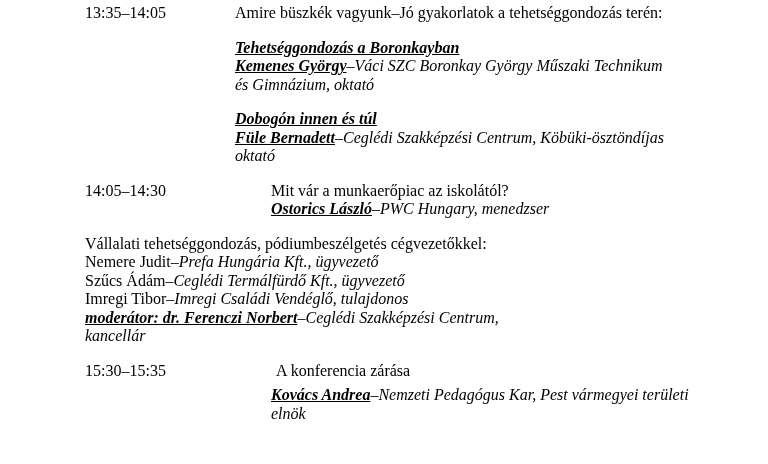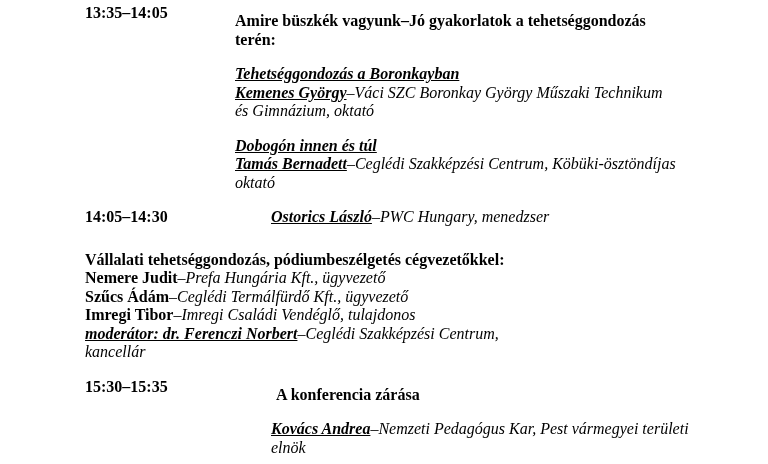--- a/index.html
+++ b/index.html
@@ -10,54 +10,55 @@
   body {
     font-family: "Liberation Serif", "DejaVu Serif", serif;
     font-size: 16px;
     line-height: 18.5px;
     color: #000000;
     overflow: hidden;
   }
   .page { width: 768px; height: 464px; padding: 4px 0 0 85px; }
   .row { display: flex; align-items: flex-start; }
   .row + .row { margin-top: 16px; gap: 36px; }
-  .time { flex: 0 0 150px; width: 150px; font-weight: bold; }
+  .time { flex: 0 0 150px; width: 150px; font-weight: normal; }
   .content { width: 443px; }
-  .b  { font-weight: bold; margin-top: 8px; }
+  .b  { font-weight: normal; }
   .i  { font-style: italic; }
   .bi { font-weight: bold; font-style: italic; text-decoration: underline; }
   .sub { margin-top: 16px; }
   .closing-title { padding-left: 5px; }
-  .closing-speaker { margin-top: 16px; }
+  .closing-speaker { margin-top: 6px; }
 </style>
 </head>
 <body>
 
 <div class="page">
 
   <section class="row">
     <div class="time">13:35–14:05</div>
     <div class="content">
       <p class="b">Amire büszkék vagyunk–Jó gyakorlatok a tehetséggondozás terén:</p>
 
       <div class="sub">
         <p class="bi">Tehetséggondozás a Boronkayban</p>
         <p><span class="bi">Kemenes György</span><span class="i">–Váci SZC Boronkay György Műszaki Technikum és Gimnázium, oktató</span></p>
       </div>
 
       <div class="sub">
         <p class="bi">Dobogón innen és túl</p>
-        <p><span class="bi">Tamás Bernadett</span><span class="i">–Ceglédi Szakképzési Centrum, Köbüki-ösztöndíjas oktató</span></p>
+        <p><span class="bi">Füle Bernadett</span><span class="i">–Ceglédi Szakképzési Centrum, Köbüki-ösztöndíjas oktató</span></p>
       </div>
     </div>
   </section>
 
   <section class="row">
     <div class="time">14:05–14:30</div>
     <div class="content">
+      <p class="b">Mit vár a munkaerőpiac az iskolától?</p>
       <p><span class="bi">Ostorics László</span><span class="i">–PWC Hungary, menedzser</span></p>
     </div>
   </section>
 
   <section class="row">
     <div class="content">
       <p class="b">Vállalati tehetséggondozás, pódiumbeszélgetés cégvezetőkkel:</p>
       <p><span class="b">Nemere Judit</span><span class="i">–Prefa Hungária Kft., ügyvezető</span></p>
       <p><span class="b">Szűcs Ádám</span><span class="i">–Ceglédi Termálfürdő Kft., ügyvezető</span></p>
       <p><span class="b">Imregi Tibor</span><span class="i">–Imregi Családi Vendéglő, tulajdonos</span></p>

